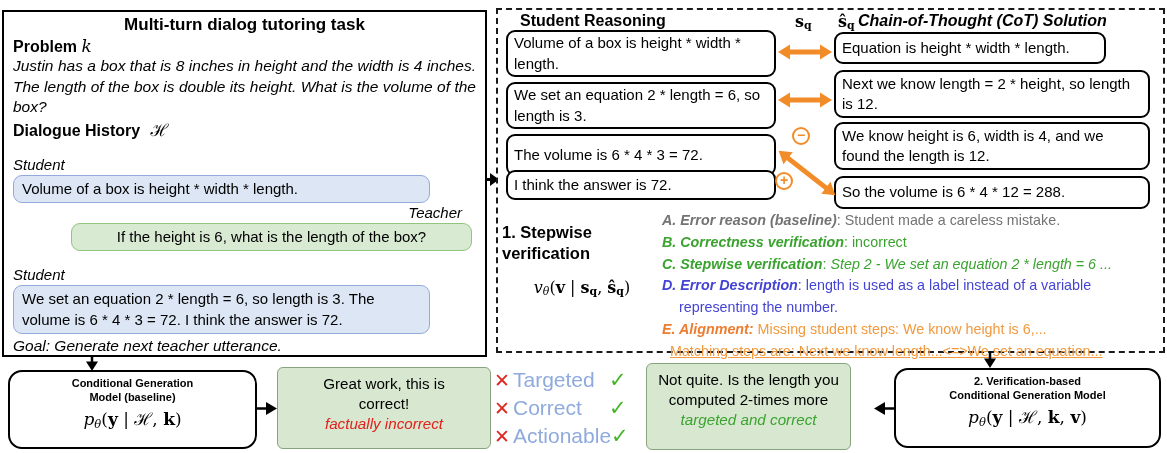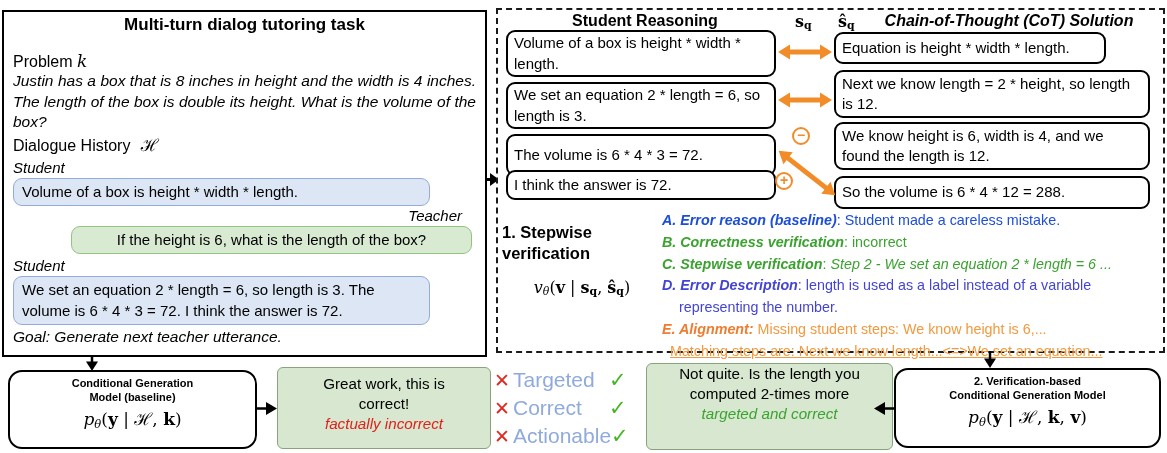--- a/index.html
+++ b/index.html
@@ -17,46 +17,46 @@
   .math{font-family:"DejaVu Serif",serif}
   .f-n{font-style:normal}
   .f-i{font-style:italic}
   .f-b{font-weight:bold}
   .f-sub{font-size:68%;font-style:italic;vertical-align:-18%}
   .f-bsub{font-size:68%;font-weight:bold;vertical-align:-18%}
 
   
   #task-panel{position:absolute;left:2px;top:10px;width:485px;height:347px;
     border:2px solid #000;padding:3px 9px 2px 9px;background:#fff}
-  .tp-title{text-align:center;font-weight:bold;font-size:17px;margin-bottom:16px}
-  .tp-lbl{font-weight:normal;font-size:16px}
+  .tp-title{text-align:center;font-weight:bold;font-size:17px;margin-bottom:1px}
+  .tp-lbl{font-weight:bold;font-size:16px}
   .tp-problem{font-style:italic;font-size:15.5px;line-height:1.33;text-align:justify}
-  .tp-speaker{font-style:italic;font-size:15px;margin-top:3px}
+  .tp-speaker{font-style:italic;font-size:15px;margin-top:15px}
   .bubble{border-radius:9px;font-size:15px;line-height:1.35;padding:3px 8px;margin:2px 0}
   .bubble.student{background:var(--bubble-blue-bg);border:1.5px solid var(--bubble-blue-border);margin-right:46px}
   .bubble.teacher{background:var(--bubble-green-bg);border:1.5px solid var(--bubble-green-border);
     margin-left:58px;margin-right:4px;text-align:center}
   .tp-teacher-lbl{font-style:italic;font-size:15px;text-align:right;padding-right:14px;margin-top:-1px}
   .tp-goal{font-style:italic;font-size:15.5px;margin-top:3px}
 
   
   #verif-panel{position:absolute;left:496px;top:8px;width:669px;height:345px;
     border:2px dashed #1a1a1a;background:#fff}
   .vp-abs{position:absolute}
-  .vp-head{font-weight:bold;font-size:16px;text-align:center}
+  .vp-head{font-weight:bold;font-size:16px;text-align:left}
   .vp-head.cot{font-style:italic}
   .step-box{position:absolute;border:2px solid #000;border-radius:9px;background:#fff;
     font-size:15px;line-height:1.36;padding:2px 6px;display:flex;align-items:center}
   .ocircle{position:absolute;width:18px;height:18px;border:2.5px solid var(--orange);
     border-radius:50%;color:var(--orange);font-weight:bold;font-size:14px;line-height:13px;
     text-align:center}
   .stepwise-title{font-weight:bold;font-size:16.5px;text-align:left;line-height:1.25}
   .ann-row{white-space:nowrap;line-height:21.8px;font-size:14.3px}
   .ann-label{font-weight:bold;font-style:italic}
-  .c-black{color:#1d4ed8}
+  .c-black{color:#737373}
   .c-green{color:var(--green-text)}
   .c-blue{color:var(--blue-text)}
   .c-orange-l{color:var(--orange-label)}
   .c-orange{color:var(--orange-text)}
   .it{font-style:italic}
   .u{text-decoration:underline}
 
   
   .model-box{position:absolute;border:2.5px solid #000;border-radius:14px;background:#fff;
     text-align:center;padding-top:4px}
@@ -188,21 +188,21 @@
       <span class="crit-label">Correct</span>
       <span class="crit-check">✓</span>
     </div>
     <div class="crit-row">
       <span class="crit-cross">✕</span>
       <span class="crit-label">Actionable</span>
       <span class="crit-check">✓</span>
     </div>
   </div>
 
-  <div class="resp-box" style="left:646px;top:363px;width:247px;height:87px;padding-top:0">
+  <div class="resp-box" style="left:646px;top:363px;width:205px;height:87px;padding-top:6px">
     <div>Not quite. Is the length you</div>
     <div>computed 2-times more</div>
     <div class="verdict-green">targeted and correct</div>
   </div>
 
   <svg class="vp-abs" style="left:874px;top:400px" width="22" height="17">
     <polygon points="0,8.5 11,2 11,15" fill="#000"></polygon>
     <line x1="10" y1="8.5" x2="21" y2="8.5" stroke="#000" stroke-width="2.5"></line>
   </svg>
 

